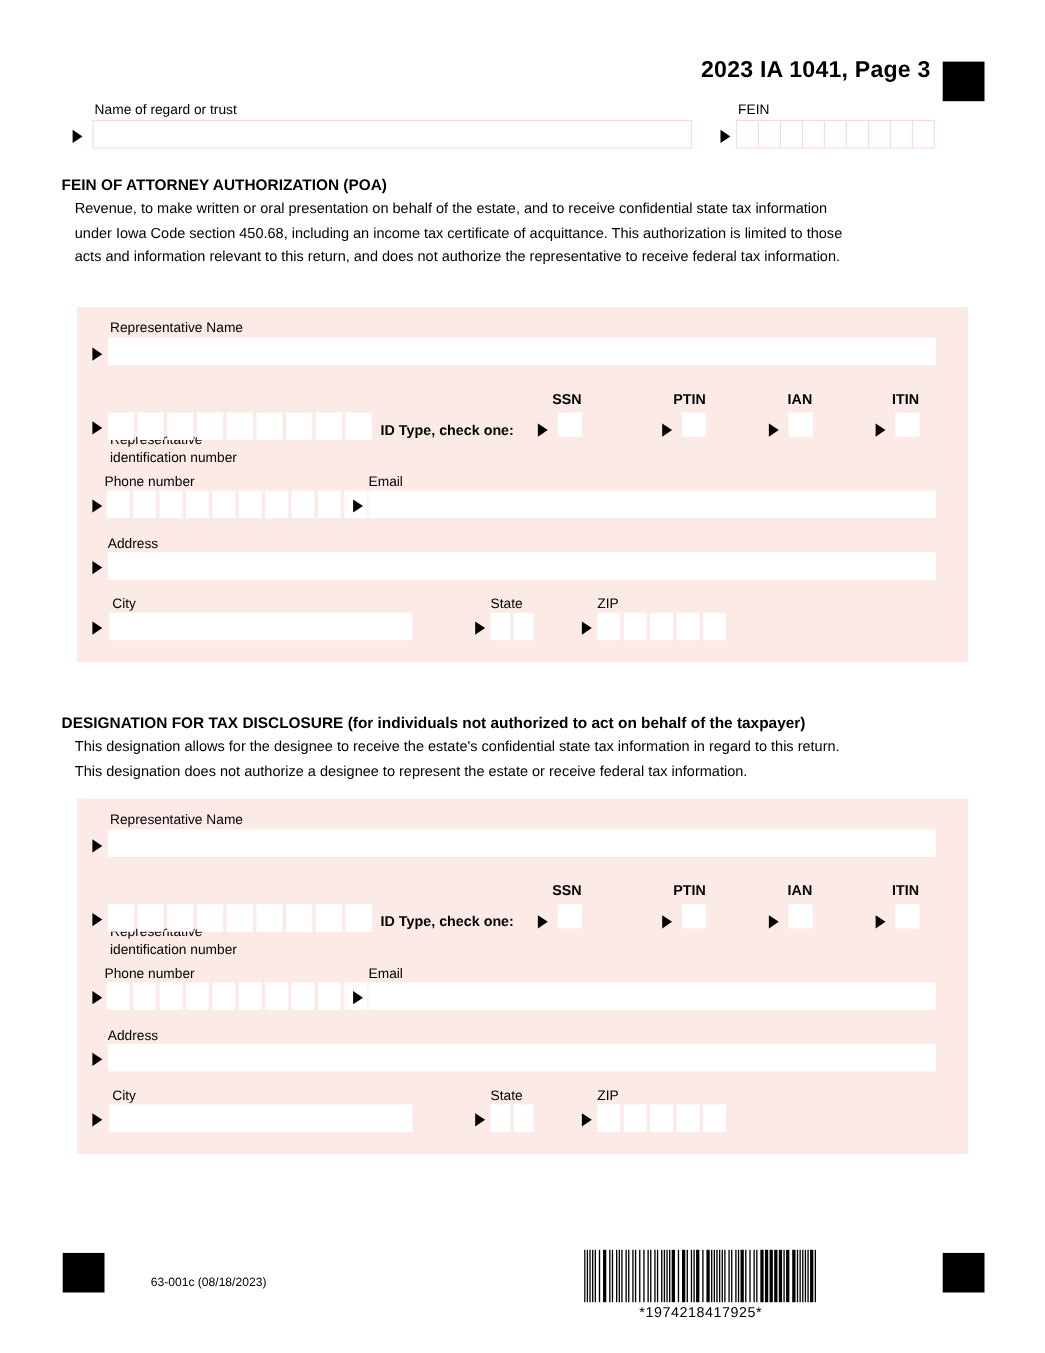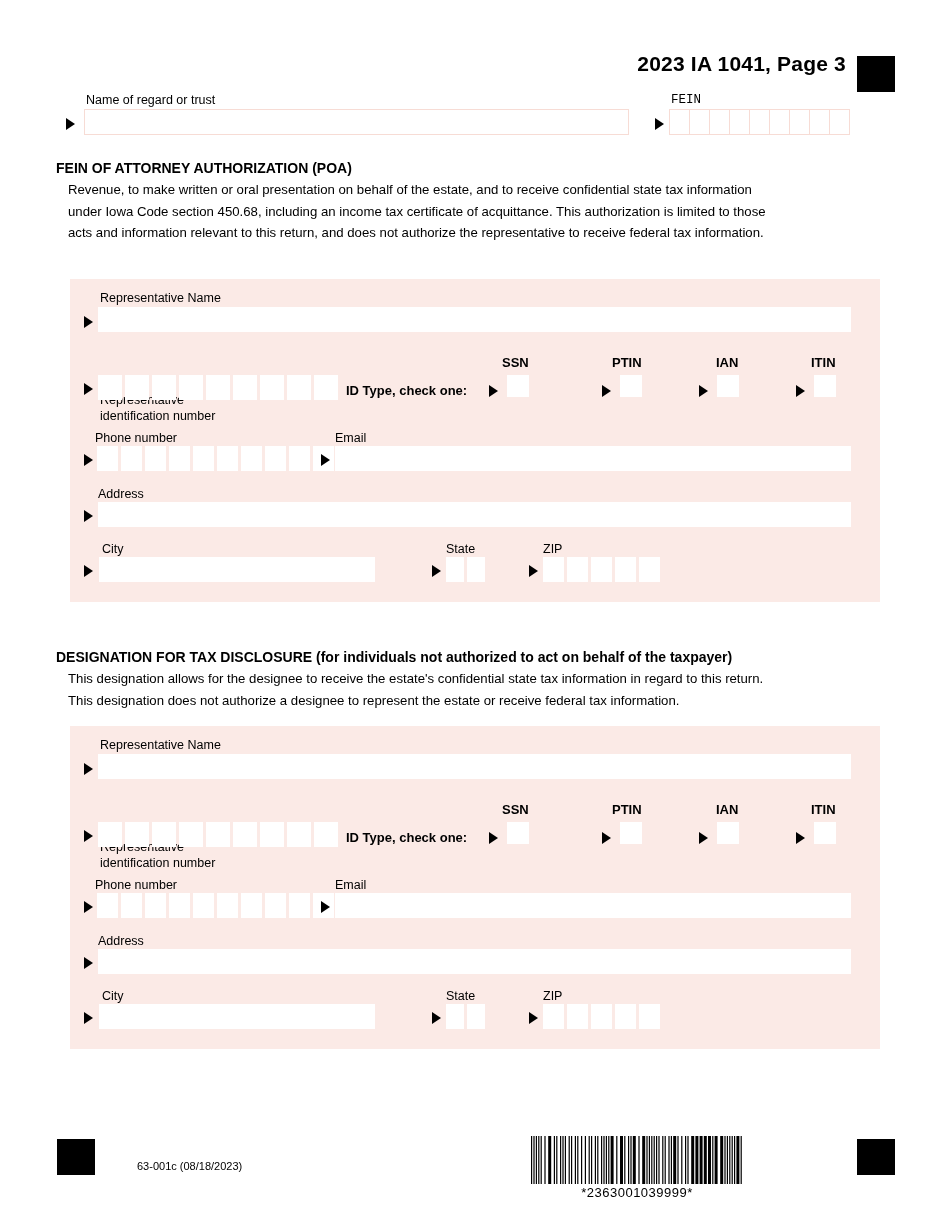--- a/index.html
+++ b/index.html
@@ -48,21 +48,21 @@
     top: 93px;
     height: 50px;
   }
   .field-label {
     font-size: 12.5px;
     line-height: 14px;
     color: #000;
     white-space: nowrap;
   }
   .lbl-name-estate { position: absolute; left: 86px; top: 0px; }
-  .lbl-fein       { position: absolute; left: 671px; top: 0px; font-family: Liberation Mono, monospace; }
+  .lbl-fein       { position: absolute; left: 671px; top: 0px; }
 
   .arrow {
     width: 0; height: 0;
     border-left: 9px solid #000;
     border-top: 6px solid transparent;
     border-bottom: 6px solid transparent;
     display: inline-block;
   }
   .arrow-abs { position: absolute; }
 
@@ -450,16 +450,16 @@
           <rect x="189.20" y="0" width="3.00" height="48"></rect>
           <rect x="193.40" y="0" width="1.20" height="48"></rect>
           <rect x="195.80" y="0" width="1.20" height="48"></rect>
           <rect x="198.20" y="0" width="1.20" height="48"></rect>
           <rect x="200.60" y="0" width="1.20" height="48"></rect>
           <rect x="203.00" y="0" width="1.20" height="48"></rect>
           <rect x="205.40" y="0" width="3.00" height="48"></rect>
           <rect x="209.60" y="0" width="1.20" height="48"></rect>
         </g>
     </svg>
-    <div class="barcode-text">*2363001039999*</div>
+    <div class="barcode-text">*1974218417925*</div>
   </div>
 
 </div>
 
 </body></html>

